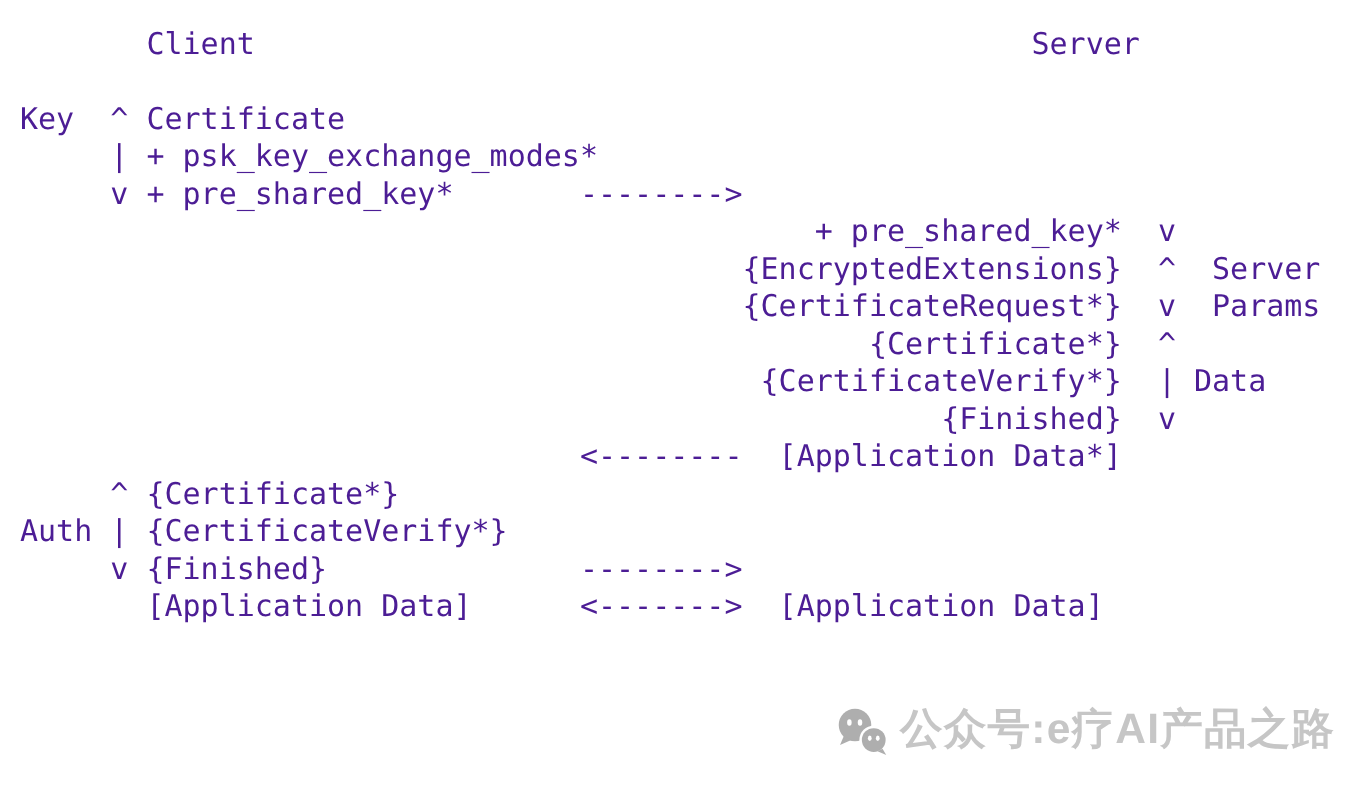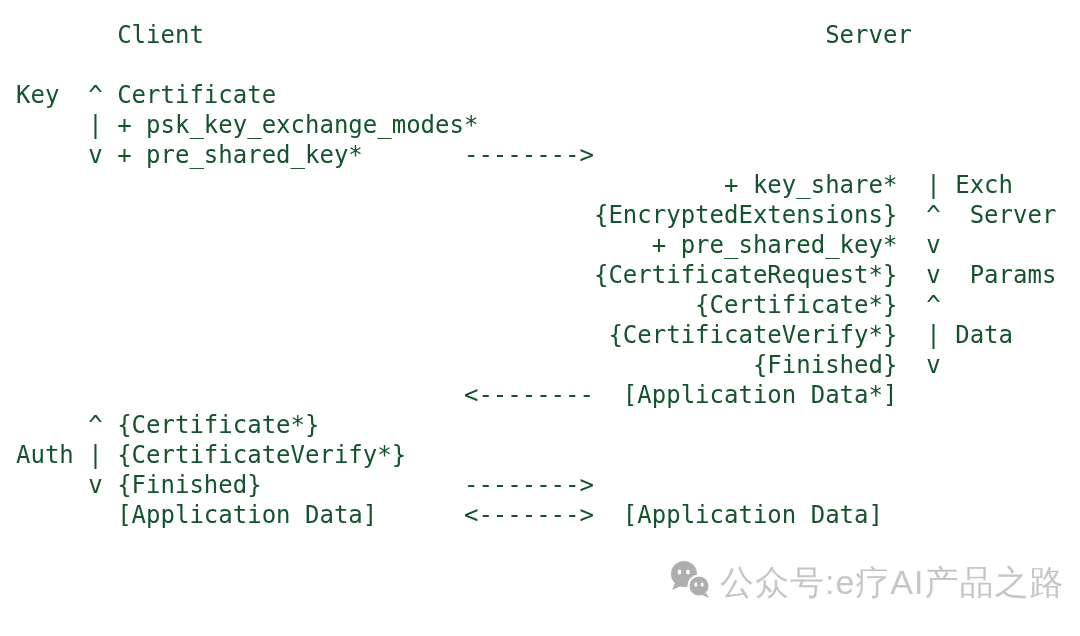--- a/index.html
+++ b/index.html
@@ -11,35 +11,36 @@
     overflow: hidden;
   }
   .ascii {
     position: absolute;
     left: 16px;
     top: 20px;
     z-index: 2;
     font-family: "DejaVu Sans Mono", "Liberation Mono", monospace;
     font-size: 24px;
     line-height: 30px;
-    color: #14532d;
+    color: #4c1d95;
   }
   .ln {
     height: 30px;
     white-space: pre;
   }
   .watermark {
     position: absolute;
     left: 668px;
     top: 560px;
     z-index: 1;
     display: flex;
-    align-items: flex-start;
+    align-items: flex-end;
     gap: 8px;
     height: 46px;
+    font-weight: bold;
   }
   .watermark .wm-text {
     font-family: "Liberation Sans", "DejaVu Sans", sans-serif;
     font-size: 34px;
     letter-spacing: 1px;
     color: #c6c6c6;
     white-space: nowrap;
   }
   .wm-icon { display: block; }
 </style>
@@ -47,23 +48,22 @@
 <body>
 
 <div class="stage">
 
   <div class="ascii">
     <div class="ln">       Client                                           Server</div>
     <div class="ln"></div>
     <div class="ln">Key  ^ Certificate</div>
     <div class="ln">     | + psk_key_exchange_modes*</div>
     <div class="ln">     v + pre_shared_key*       --------&gt;</div>
-    <div class="ln">                                                 + key_share*  | Exch</div>
+    <div class="ln">                                            + pre_shared_key*  v</div>
     <div class="ln">                                        {EncryptedExtensions}  ^  Server</div>
-    <div class="ln">                                            + pre_shared_key*  v</div>
     <div class="ln">                                        {CertificateRequest*}  v  Params</div>
     <div class="ln">                                               {Certificate*}  ^</div>
     <div class="ln">                                         {CertificateVerify*}  | Data</div>
     <div class="ln">                                                   {Finished}  v</div>
     <div class="ln">                               &lt;--------  [Application Data*]</div>
     <div class="ln">     ^ {Certificate*}</div>
     <div class="ln">Auth | {CertificateVerify*}</div>
     <div class="ln">     v {Finished}              --------&gt;</div>
     <div class="ln">       [Application Data]      &lt;-------&gt;  [Application Data]</div>
   </div>

